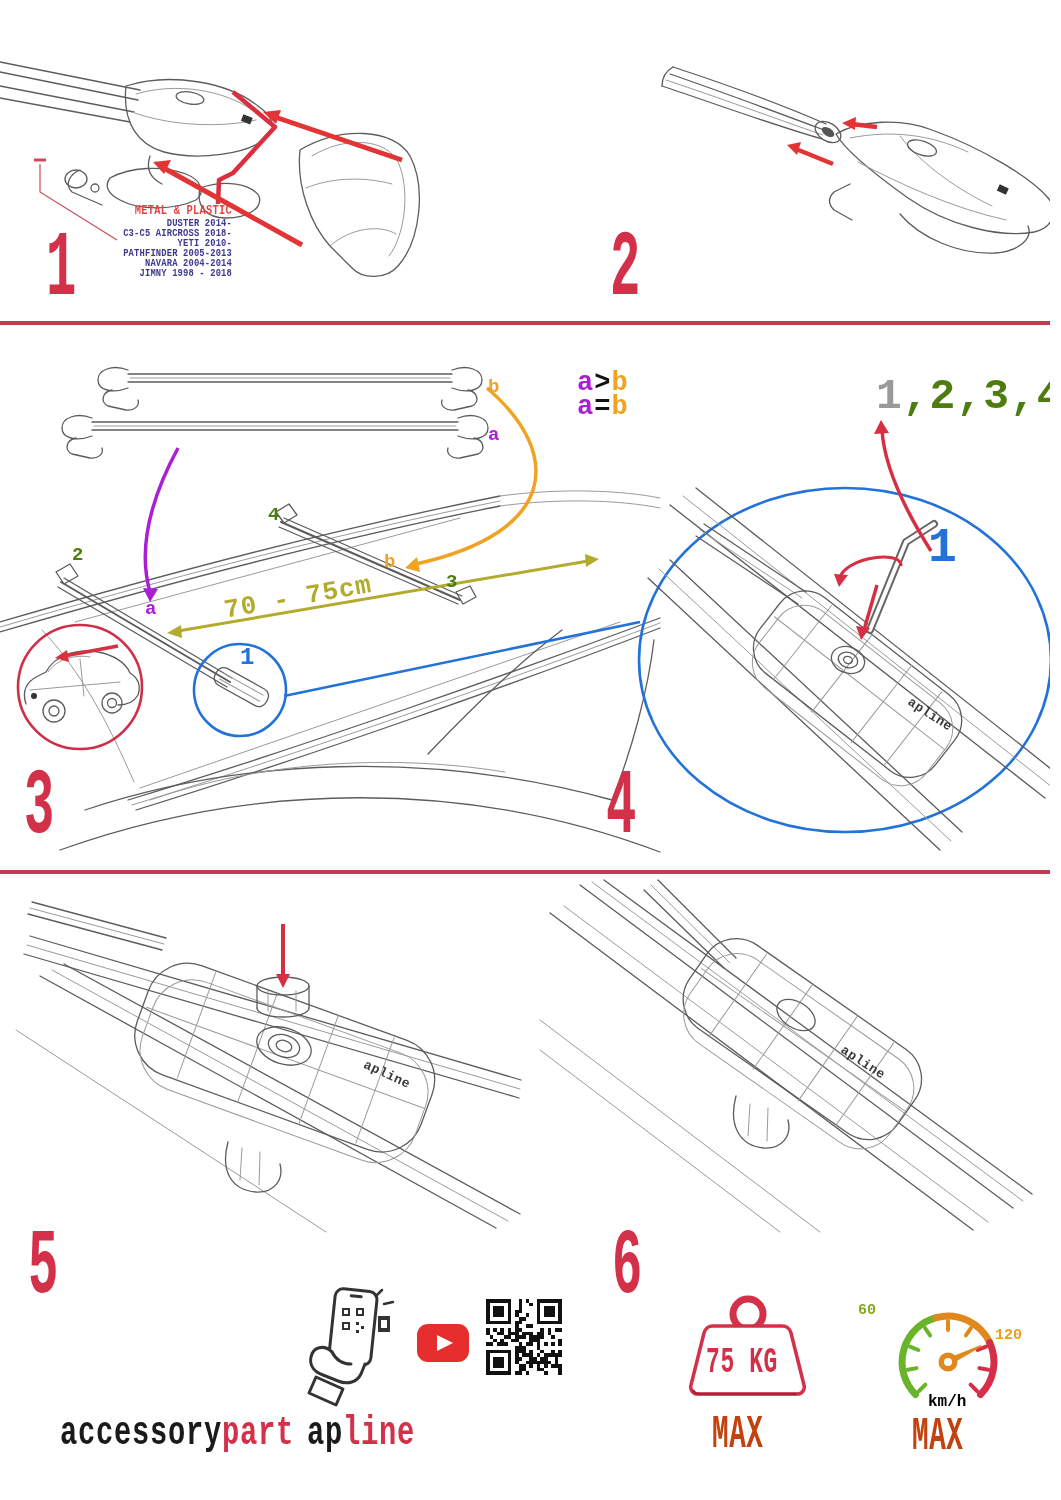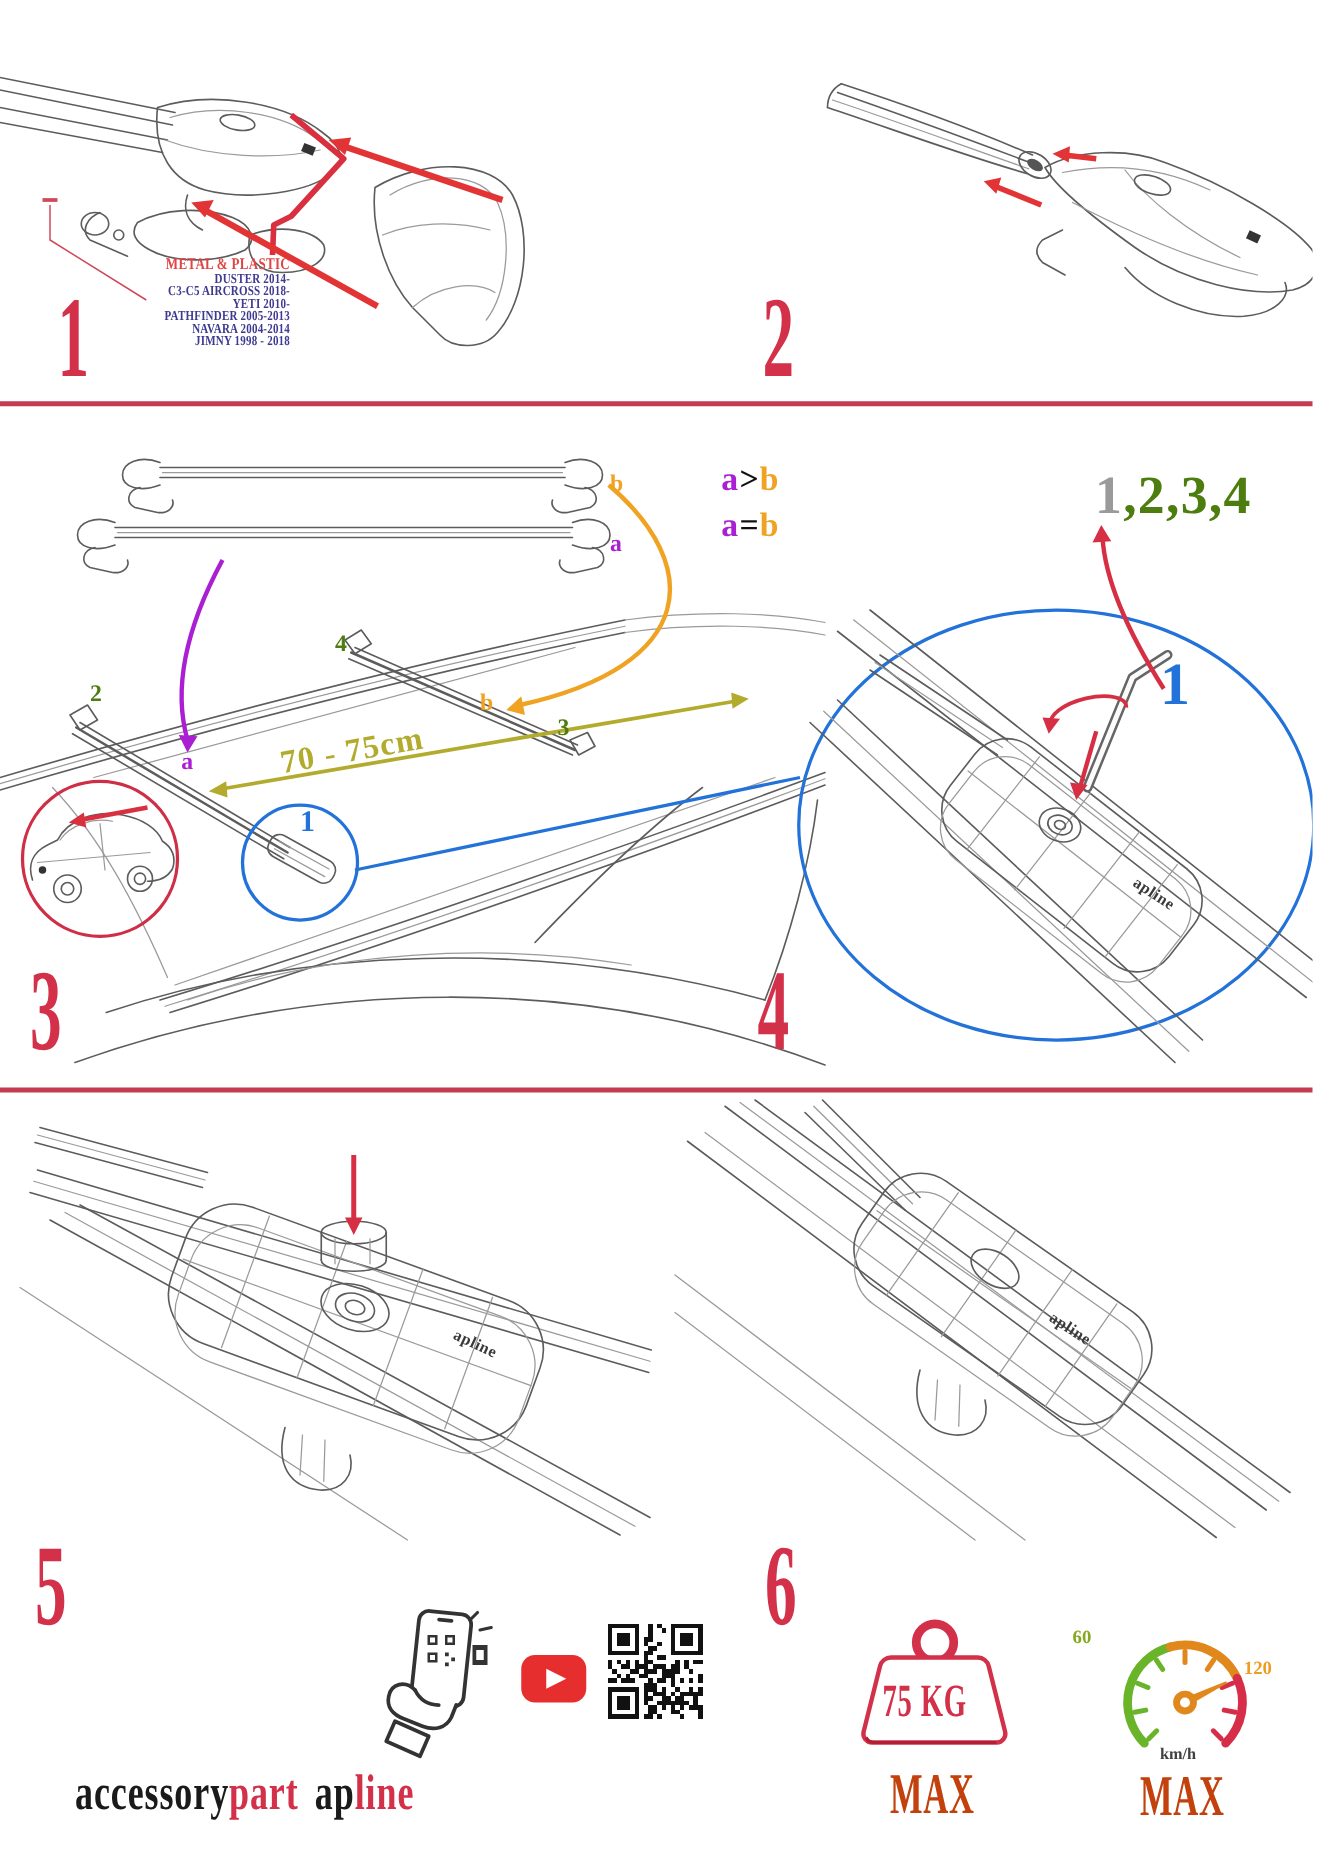--- a/index.html
+++ b/index.html
@@ -1,17 +1,17 @@
 <!DOCTYPE html>
 <html><head>
 <meta charset="utf-8">
 <style>
   html,body{margin:0;padding:0;background:#fff}
   .stage{position:relative;width:1050px;height:1500px;background:#fff;overflow:hidden;
-         font-family:Liberation Serif, serif;color:#1a1a1a}
+         font-family:Liberation Mono, monospace;color:#1a1a1a}
   .abs{position:absolute}
   svg{display:block;overflow:visible}
   .divider{position:absolute;left:0;width:1061px;height:4px;background:#c43a50}
   
   .num{position:absolute;font-weight:700;font-size:92px;line-height:92px;color:#d3304a}
   .num span{display:inline-block;transform:scaleX(.55);transform-origin:0 0}
   
   .models{width:212px;text-align:right;transform:scaleX(.8);transform-origin:100% 0;line-height:10px}
   .models .mat{color:#e04545;font-weight:700;font-size:13px;line-height:14px;letter-spacing:.3px}
   .models .mdl{color:#3d3a8f;font-weight:700;font-size:11px;letter-spacing:.2px}
@@ -29,21 +29,21 @@
   .fly{position:absolute;font-weight:700;font-size:96px;line-height:96px;color:#2b2185}
   .fly span{display:inline-block;transform:scaleX(.55);transform-origin:0 0;letter-spacing:2px}
   .wordmark{position:absolute;font-weight:700;font-size:40px;line-height:40px;white-space:nowrap;
             transform:scaleX(.72);transform-origin:0 0;letter-spacing:1px}
   .wordmark .blk{color:#1a1a1a}.wordmark .red{color:#d3304a}
   .wordmark .gap{display:inline-block;width:18px}
   .kg{position:absolute;font-weight:700;font-size:37px;line-height:42px;color:#d3304a;white-space:nowrap}
   .kg span{display:inline-block;transform:scaleX(.62);transform-origin:0 0;letter-spacing:1px}
   .max{position:absolute;font-weight:700;font-size:46px;line-height:62px;color:#c2410c;white-space:nowrap}
   .max span{display:inline-block;transform:scaleX(.6);transform-origin:0 0;letter-spacing:1px}
-  .kmh{position:absolute;font-weight:700;font-size:13px;line-height:17px;color:#404040}
+  .kmh{position:absolute;font-weight:700;font-size:16px;line-height:17px;color:#000000}
   .gauge-lab{position:absolute;font-weight:700;font-size:15px;line-height:15px}
   .g60{color:#86a81e}.g120{color:#ef9d1e}
   .draw{stroke:#5c5c5c;stroke-width:1.3;fill:none;stroke-linecap:round;stroke-linejoin:round}
   .draw .lt{stroke:#9a9a9a;stroke-width:1}
 </style>
 </head>
 <body>
 
 <div class="stage">
 
@@ -218,21 +218,21 @@
     <line x1="118" y1="316" x2="64" y2="326" stroke="#d93040" stroke-width="3.5"></line>
     <polygon points="55,328 67,320 69,332" fill="#d93040"></polygon>
   </svg>
 
   <span class="lab orange abs" style="left:488px;top:378px">b</span>
   <span class="lab purple abs" style="left:488px;top:426px">a</span>
 
   <div class="formula" style="left:577px;top:370px">
     <span class="purple">a</span><span class="op">&gt;</span><span class="orange">b</span>
   </div>
-  <div class="formula" style="left:577px;top:407px">
+  <div class="formula" style="left:577px;top:394px">
     <span class="purple">a</span><span class="op">=</span><span class="orange">b</span>
   </div>
 
   <span class="lab blue" style="left:72px;top:546px">2</span>
   <span class="lab blue" style="left:268px;top:506px">4</span>
   <span class="lab orange" style="left:384px;top:553px">b</span>
   <span class="lab blue" style="left:446px;top:573px">3</span>
   <span class="lab purple" style="left:145px;top:600px">a</span>
 
   <span class="dist" style="left:222px;top:596px">70 - 75cm</span>

